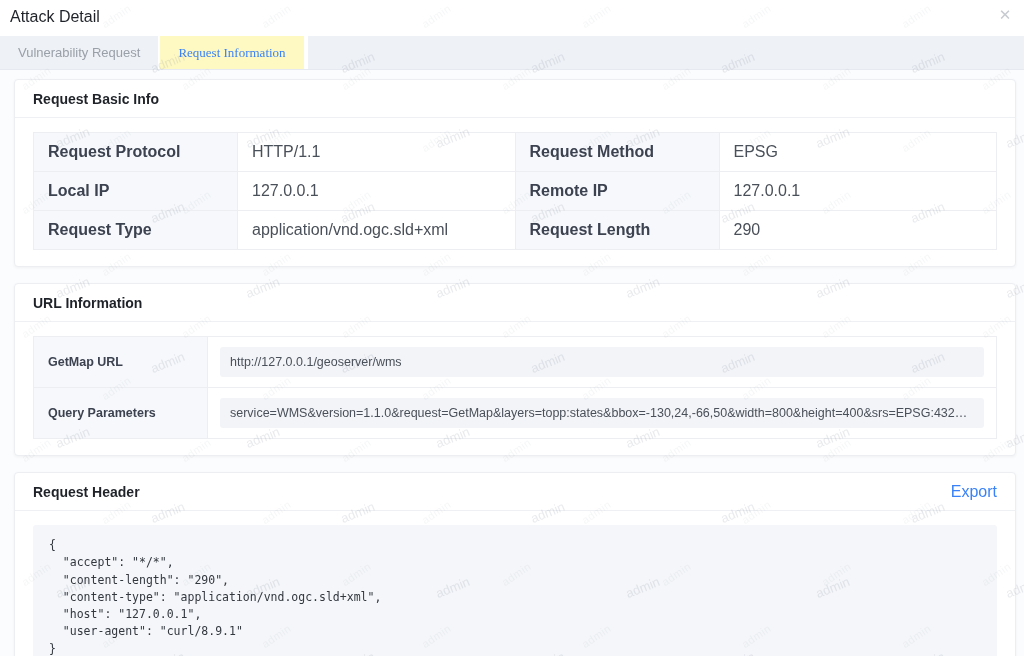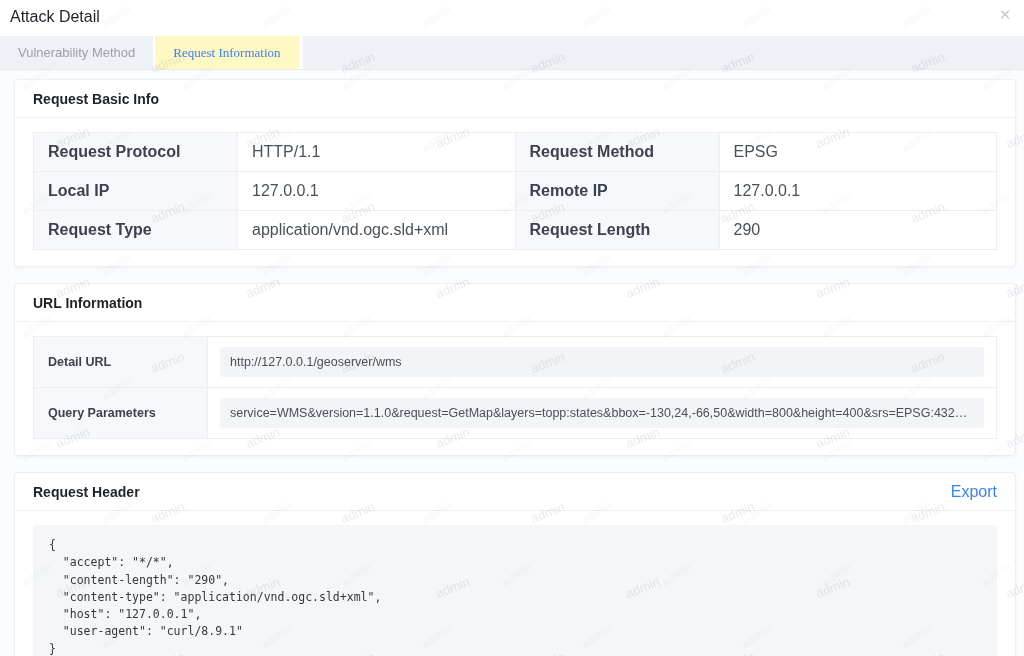--- a/index.html
+++ b/index.html
@@ -228,21 +228,21 @@
 </style>
 </head>
 <body>
 
 <div id="titlebar">
   <div id="dialog-title">Attack Detail</div>
   <div id="close-btn">✕</div>
 </div>
 
 <div id="tabbar">
-  <div class="tab">Vulnerability Method</div>
+  <div class="tab">Vulnerability Request</div>
   <div class="tab active">Request Information</div>
   <div id="tab-filler"></div>
 </div>
 
 <div id="content">
 
   <div class="card">
     <div class="card-head">
       <span class="card-title">Request Basic Info</span>
     </div>
@@ -273,21 +273,21 @@
   </div>
 
   <div class="card">
     <div class="card-head">
       <span class="card-title">URL Information</span>
     </div>
     <div class="card-body">
       <table class="url-table">
         <tbody>
           <tr>
-            <td class="url-label">Detail URL</td>
+            <td class="url-label">GetMap URL</td>
             <td class="url-value">
               <div class="inset-box">http://127.0.0.1/geoserver/wms</div>
             </td>
           </tr>
           <tr>
             <td class="url-label">Query Parameters</td>
             <td class="url-value">
               <div class="inset-box">service=WMS&amp;version=1.1.0&amp;request=GetMap&amp;layers=topp:states&amp;bbox=-130,24,-66,50&amp;width=800&amp;height=400&amp;srs=EPSG:4326&amp;format=image/png</div>
             </td>
           </tr>

